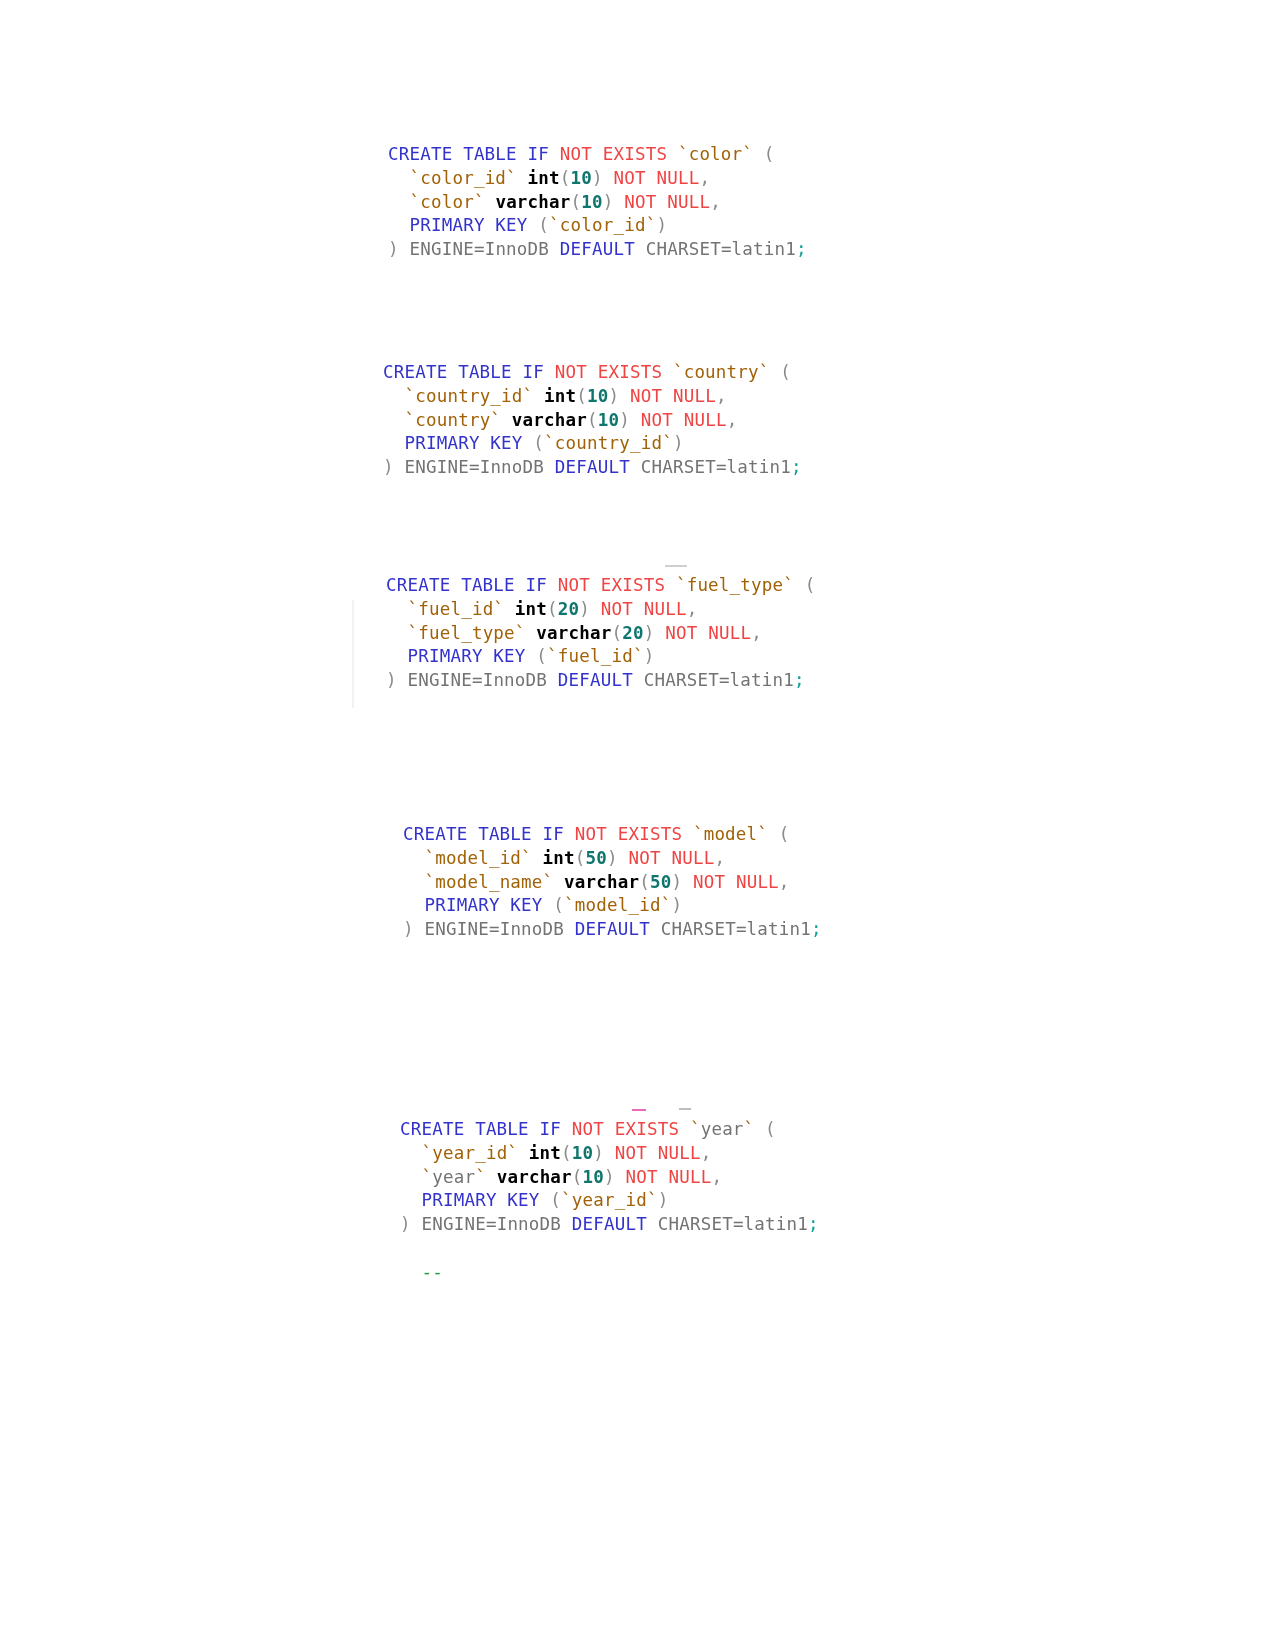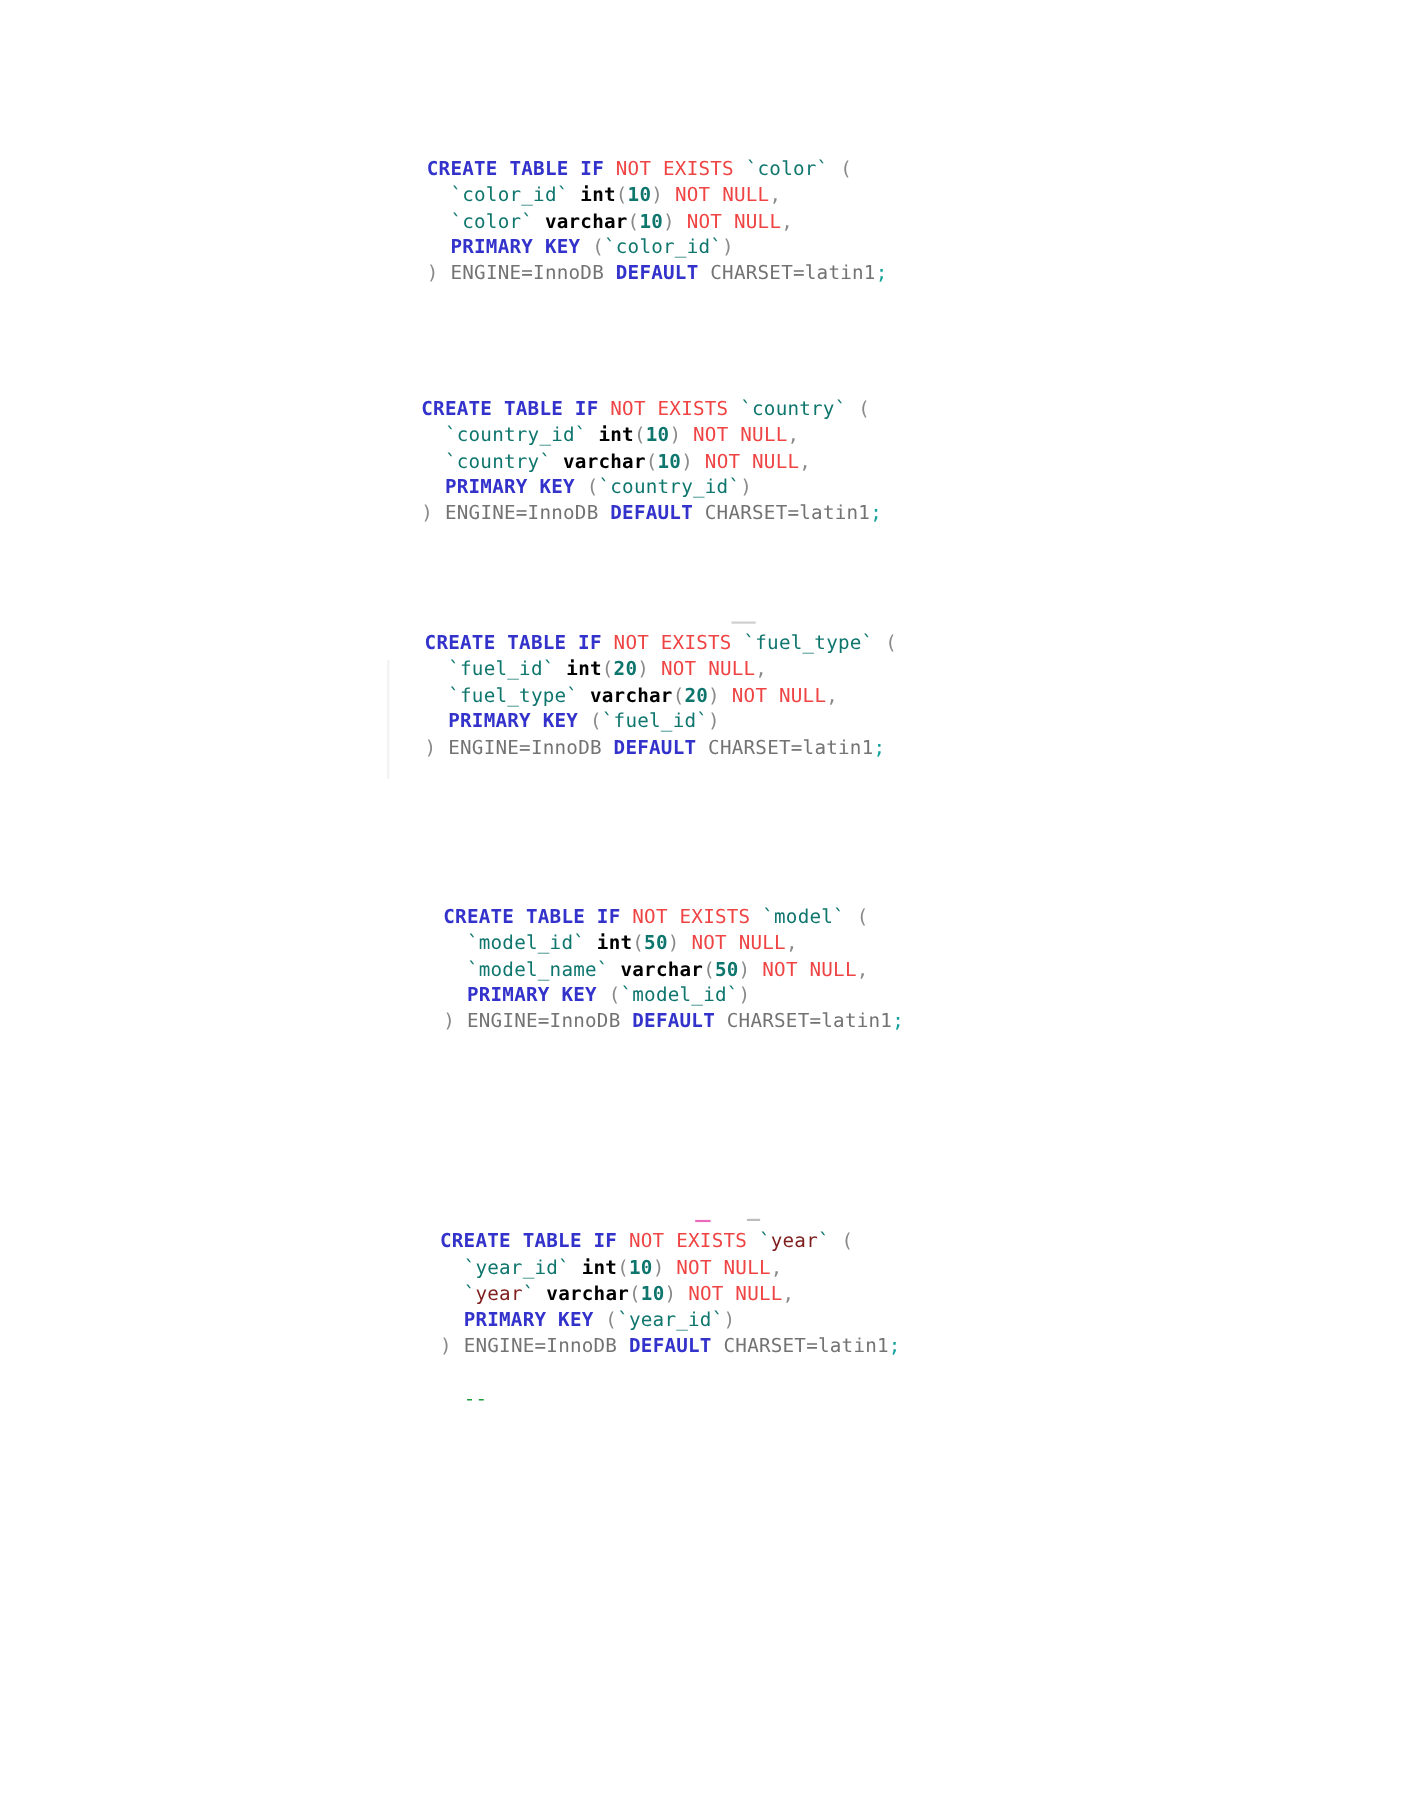--- a/index.html
+++ b/index.html
@@ -31,24 +31,24 @@
     line-height: 23.8px;
     letter-spacing: 0.2px;
     -webkit-font-smoothing: antialiased;
   }
   .code-line {
     white-space: pre;
     display: block;
   }
 
   
-  .kw        { color: #3333cc; font-weight: 700; }   
+  .kw        { color: #3333cc; font-weight: 400; }   
   .kw-plain  { color: #ef4444; }                      
-  .ident     { color: #0f766e; }                      
-  .ident-sp  { color: #7f1d1d; text-align: center; }                      
+  .ident     { color: #a16207; }                      
+  .ident-sp  { color: #737373; text-align: center; }                      
   .type      { color: #000000; font-weight: 700; }    
   .num       { color: #0f766e; font-weight: 700; }    
   .punc      { color: #8a8a8a; }                      
   .engine    { color: #737373; }                      
   .semi      { color: #12a19a; }
   .comment   { color: #1a9e3a; }                      
 
   
   .artifact {
     position: absolute;

